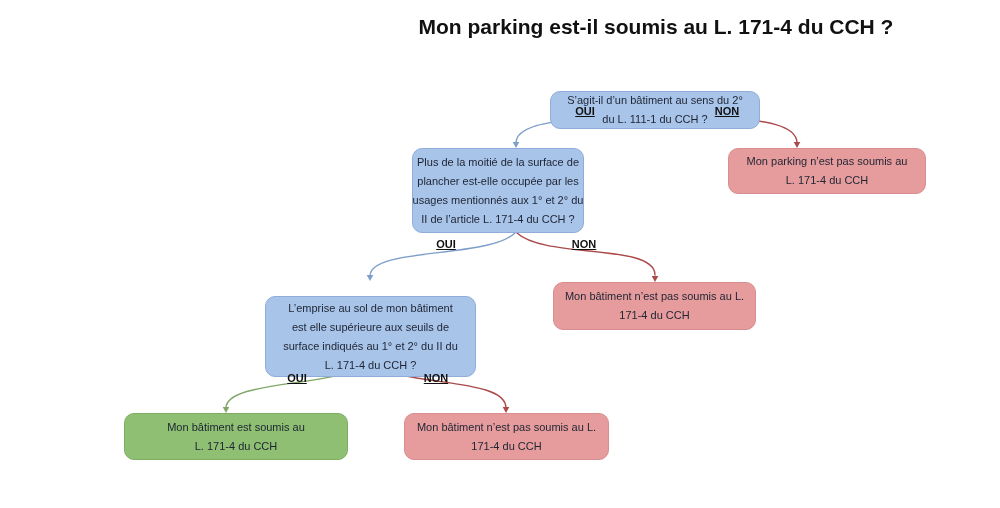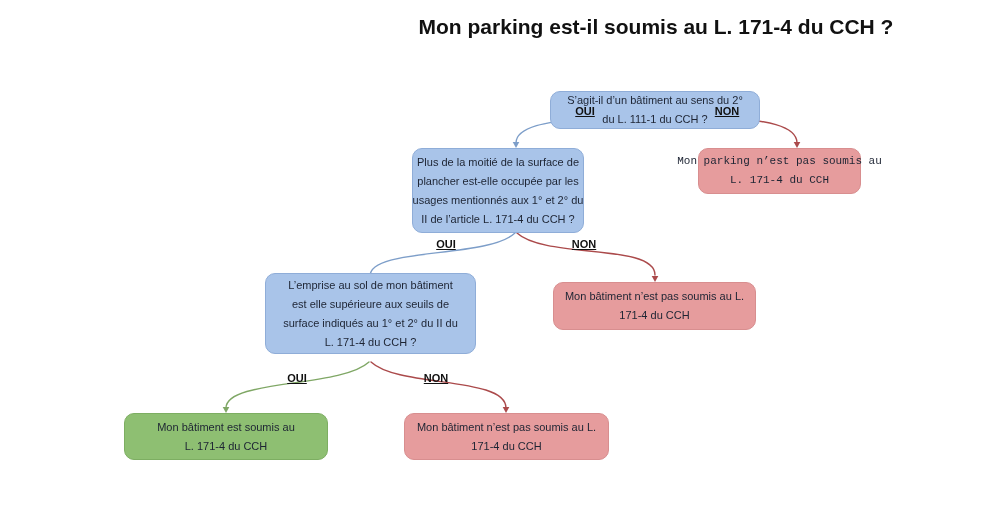--- a/index.html
+++ b/index.html
@@ -100,38 +100,38 @@
 du L. 111-1 du CCH ?</span>
   </div>
 
   <div class="node q" style="left:412px; top:148px; width:172px; height:85px;">
     <span class="txt">Plus de la moitié de la surface de
 plancher est-elle occupée par les
 usages mentionnés aux 1° et 2° du
 II de l’article L. 171-4 du CCH ?</span>
   </div>
 
-  <div class="node q" style="left:265px; top:273px; width:211px; height:81px;">
+  <div class="node q" style="left:265px; top:296px; width:211px; height:81px;">
     <span class="txt">L’emprise au sol de mon bâtiment
 est elle supérieure aux seuils de
 surface indiqués au 1° et 2° du II du
 L. 171-4 du CCH ?</span>
   </div>
 
-  <div class="node neg" style="left:698px; top:148px; width:163px; height:46px;font-family:Liberation Mono, monospace;">
+  <div class="node neg" style="left:728px; top:148px; width:198px; height:46px;">
     <span class="txt">Mon parking n’est pas soumis au
 L. 171-4 du CCH</span>
   </div>
 
   <div class="node neg" style="left:553px; top:282px; width:203px; height:48px;">
     <span class="txt">Mon bâtiment n’est pas soumis au L.
 171-4 du CCH</span>
   </div>
 
-  <div class="node pos" style="left:124px; top:413px; width:204px; height:47px;">
+  <div class="node pos" style="left:124px; top:413px; width:224px; height:47px;">
     <span class="txt">Mon bâtiment est soumis au
 L. 171-4 du CCH</span>
   </div>
 
   <div class="node neg" style="left:404px; top:413px; width:205px; height:47px;">
     <span class="txt">Mon bâtiment n’est pas soumis au L.
 171-4 du CCH</span>
   </div>
 
   <span class="elabel" style="left:585px; top:111px;">OUI</span>

